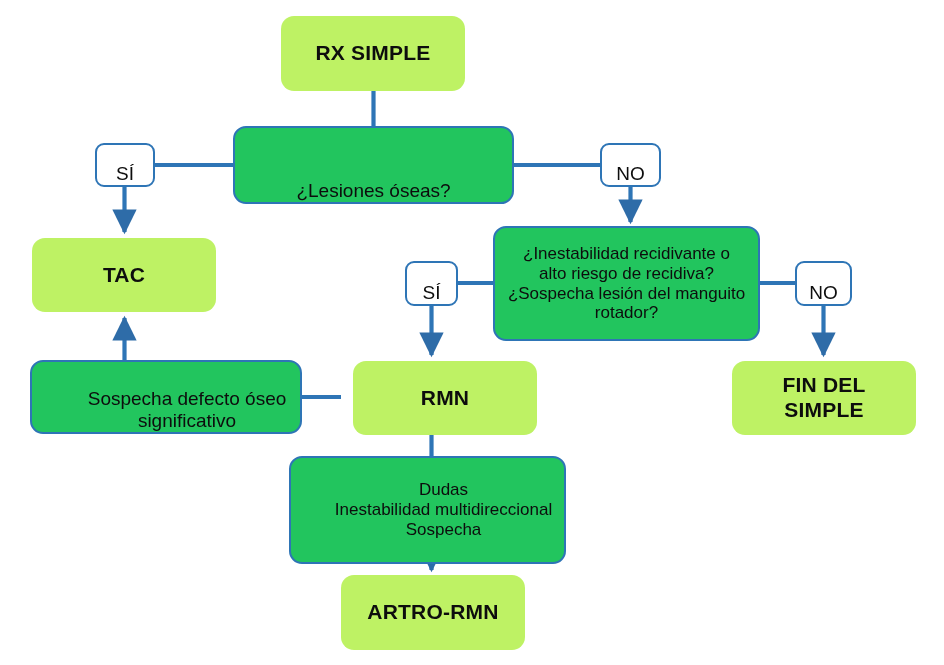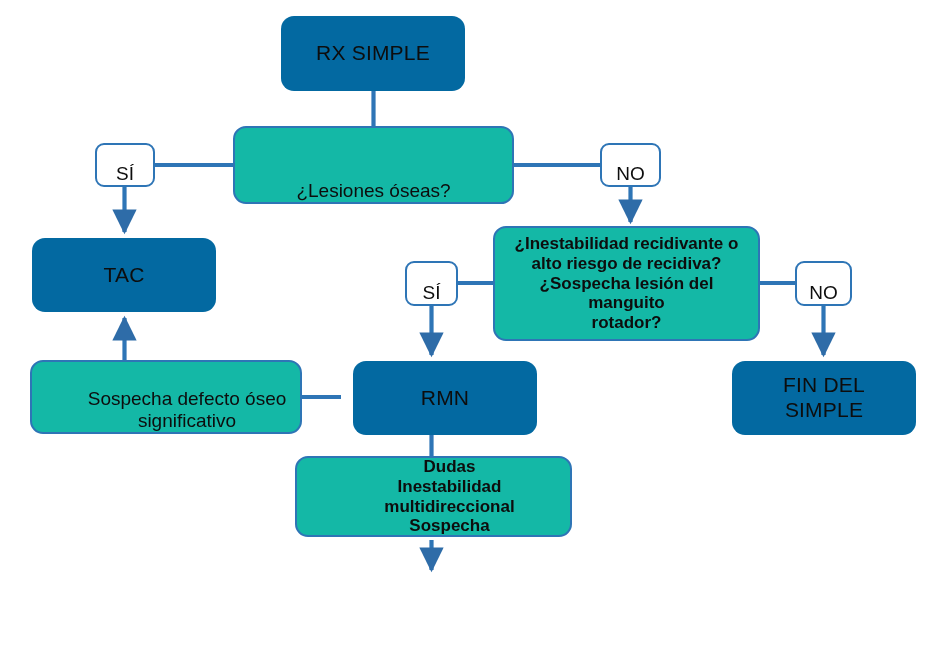--- a/index.html
+++ b/index.html
@@ -36,42 +36,42 @@
     align-items: center;
     justify-content: center;
     text-align: center;
     color: #0d0d0d;
     line-height: 1.17;
     border-radius: 13px;
     z-index: 2;
   }
   
   .node.fill {
-    background: #0369a1;
+    background: #bef264;
     border: none;
-    font-weight: normal;
+    font-weight: bold;
     letter-spacing: 0.2px;
   }
   
   .node.outline {
-    background: #14b8a6;
+    background: #22c55e;
     border: 2.6px solid #2e75b6;
   }
   
   .node.chip {
     background: #ffffff;
     border: 2.4px solid #2e75b6;
     border-radius: 9px;
     font-weight: normal;
   }
 
   .t-xl   { font-size: 21px; }
   .t-lg   { font-size: 19px; align-items: flex-end; }
   .t-md   { font-size: 17px; }
-  .bold   { font-weight: bold; }
+  .bold   { font-weight: normal; }
   .reg    { font-weight: normal; }
 
   .node .lines { display: block; width: 100%; padding: 0 8px; box-sizing: border-box; }
   .node .lines > span { display: block; }
 </style>
 </head>
 <body>
 
 <div id="canvas">
 
@@ -159,22 +159,25 @@
     <span>RMN</span>
   </div>
 
   <div class="node fill t-xl" style="left:732px; top:361px; width:184px; height:74px;">
     <span class="lines">
       <span>FIN DEL</span>
       <span>SIMPLE</span>
     </span>
   </div>
 
-  <div class="node outline t-md bold" style="left:295px; top:456px; width:277px; height:81px;padding-left:32px;">
+  <div class="node outline t-md bold" style="left:289px; top:456px; width:277px; height:108px;padding-left:32px;">
     <span class="lines">
       <span>Dudas</span>
       <span>Inestabilidad multidireccional</span>
       <span>Sospecha</span>
     </span>
   </div>
 
+  <div class="node fill t-xl" style="left:341px; top:575px; width:184px; height:75px;">
+    <span>ARTRO-RMN</span>
+  </div>
 
 </div>
 
 </body></html>

